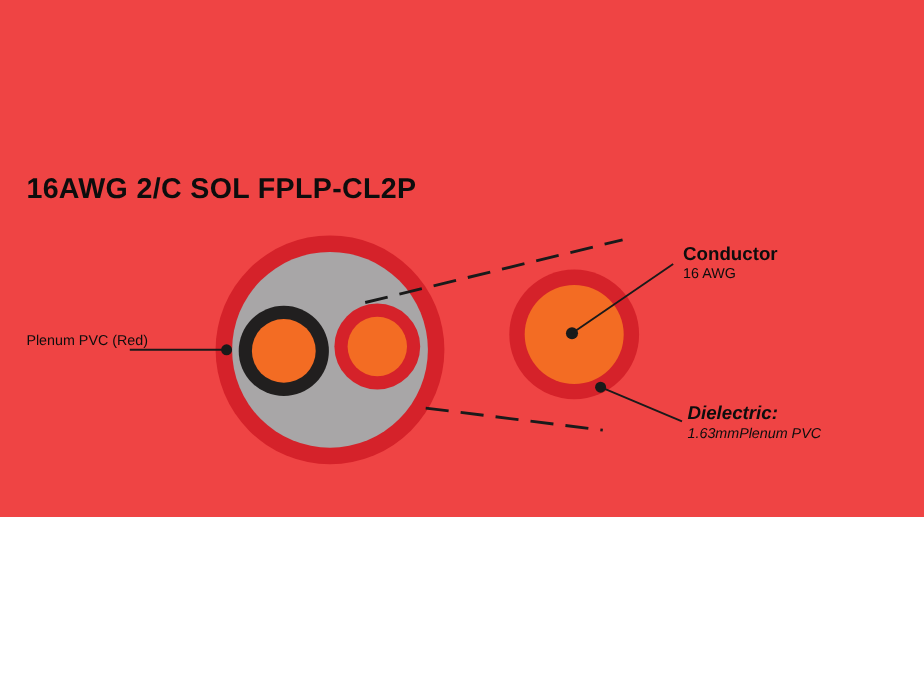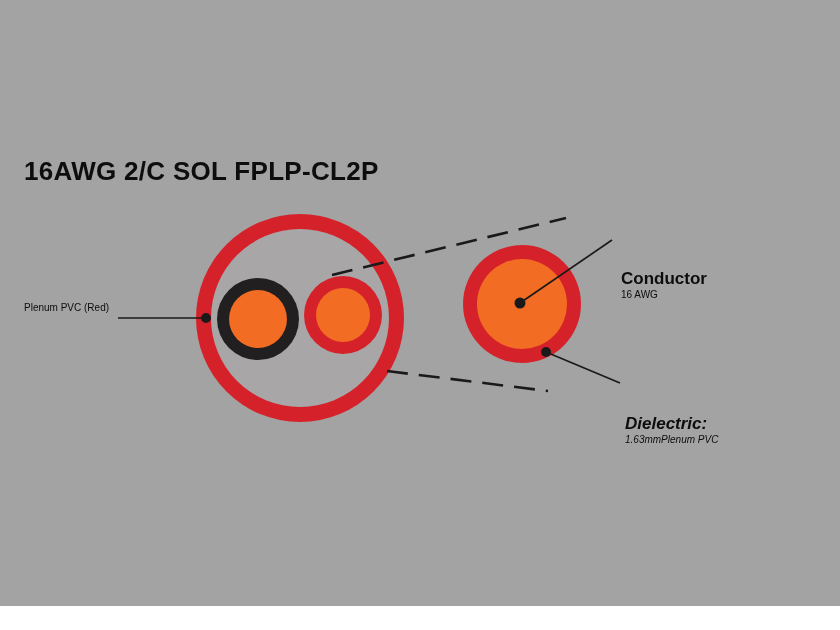--- a/index.html
+++ b/index.html
@@ -3,22 +3,22 @@
 <meta charset="utf-8">
 <style>
   html, body {
     margin: 0;
     padding: 0;
     background: #ffffff;
   }
   .page {
     position: relative;
     width: 840px;
-    height: 606px;
-    background: #a3a3a3;
+    height: 470px;
+    background: #ef4444;
     overflow: hidden;
     font-family: "Liberation Sans", "DejaVu Sans", sans-serif;
     color: #0d0d0d;
   }
   .title {
     position: absolute;
     left: 24px;
     top: 156px;
     font-size: 26px;
     font-weight: 700;
@@ -43,24 +43,23 @@
     stroke-width: 1.7;
   }
   .label {
     position: absolute;
     white-space: nowrap;
   }
   .label .lbl-h {
     font-size: 17px;
     font-weight: 700;
     line-height: 1.18;
-    margin-top: 48px;
   }
   .label .lbl-t {
-    font-size: 10px;
+    font-size: 13px;
     font-weight: 400;
     line-height: 1.18;
   }
 </style>
 </head>
 <body>
 
 <div class="page">
 
   <div class="title">16AWG 2/C SOL FPLP-CL2P</div>

